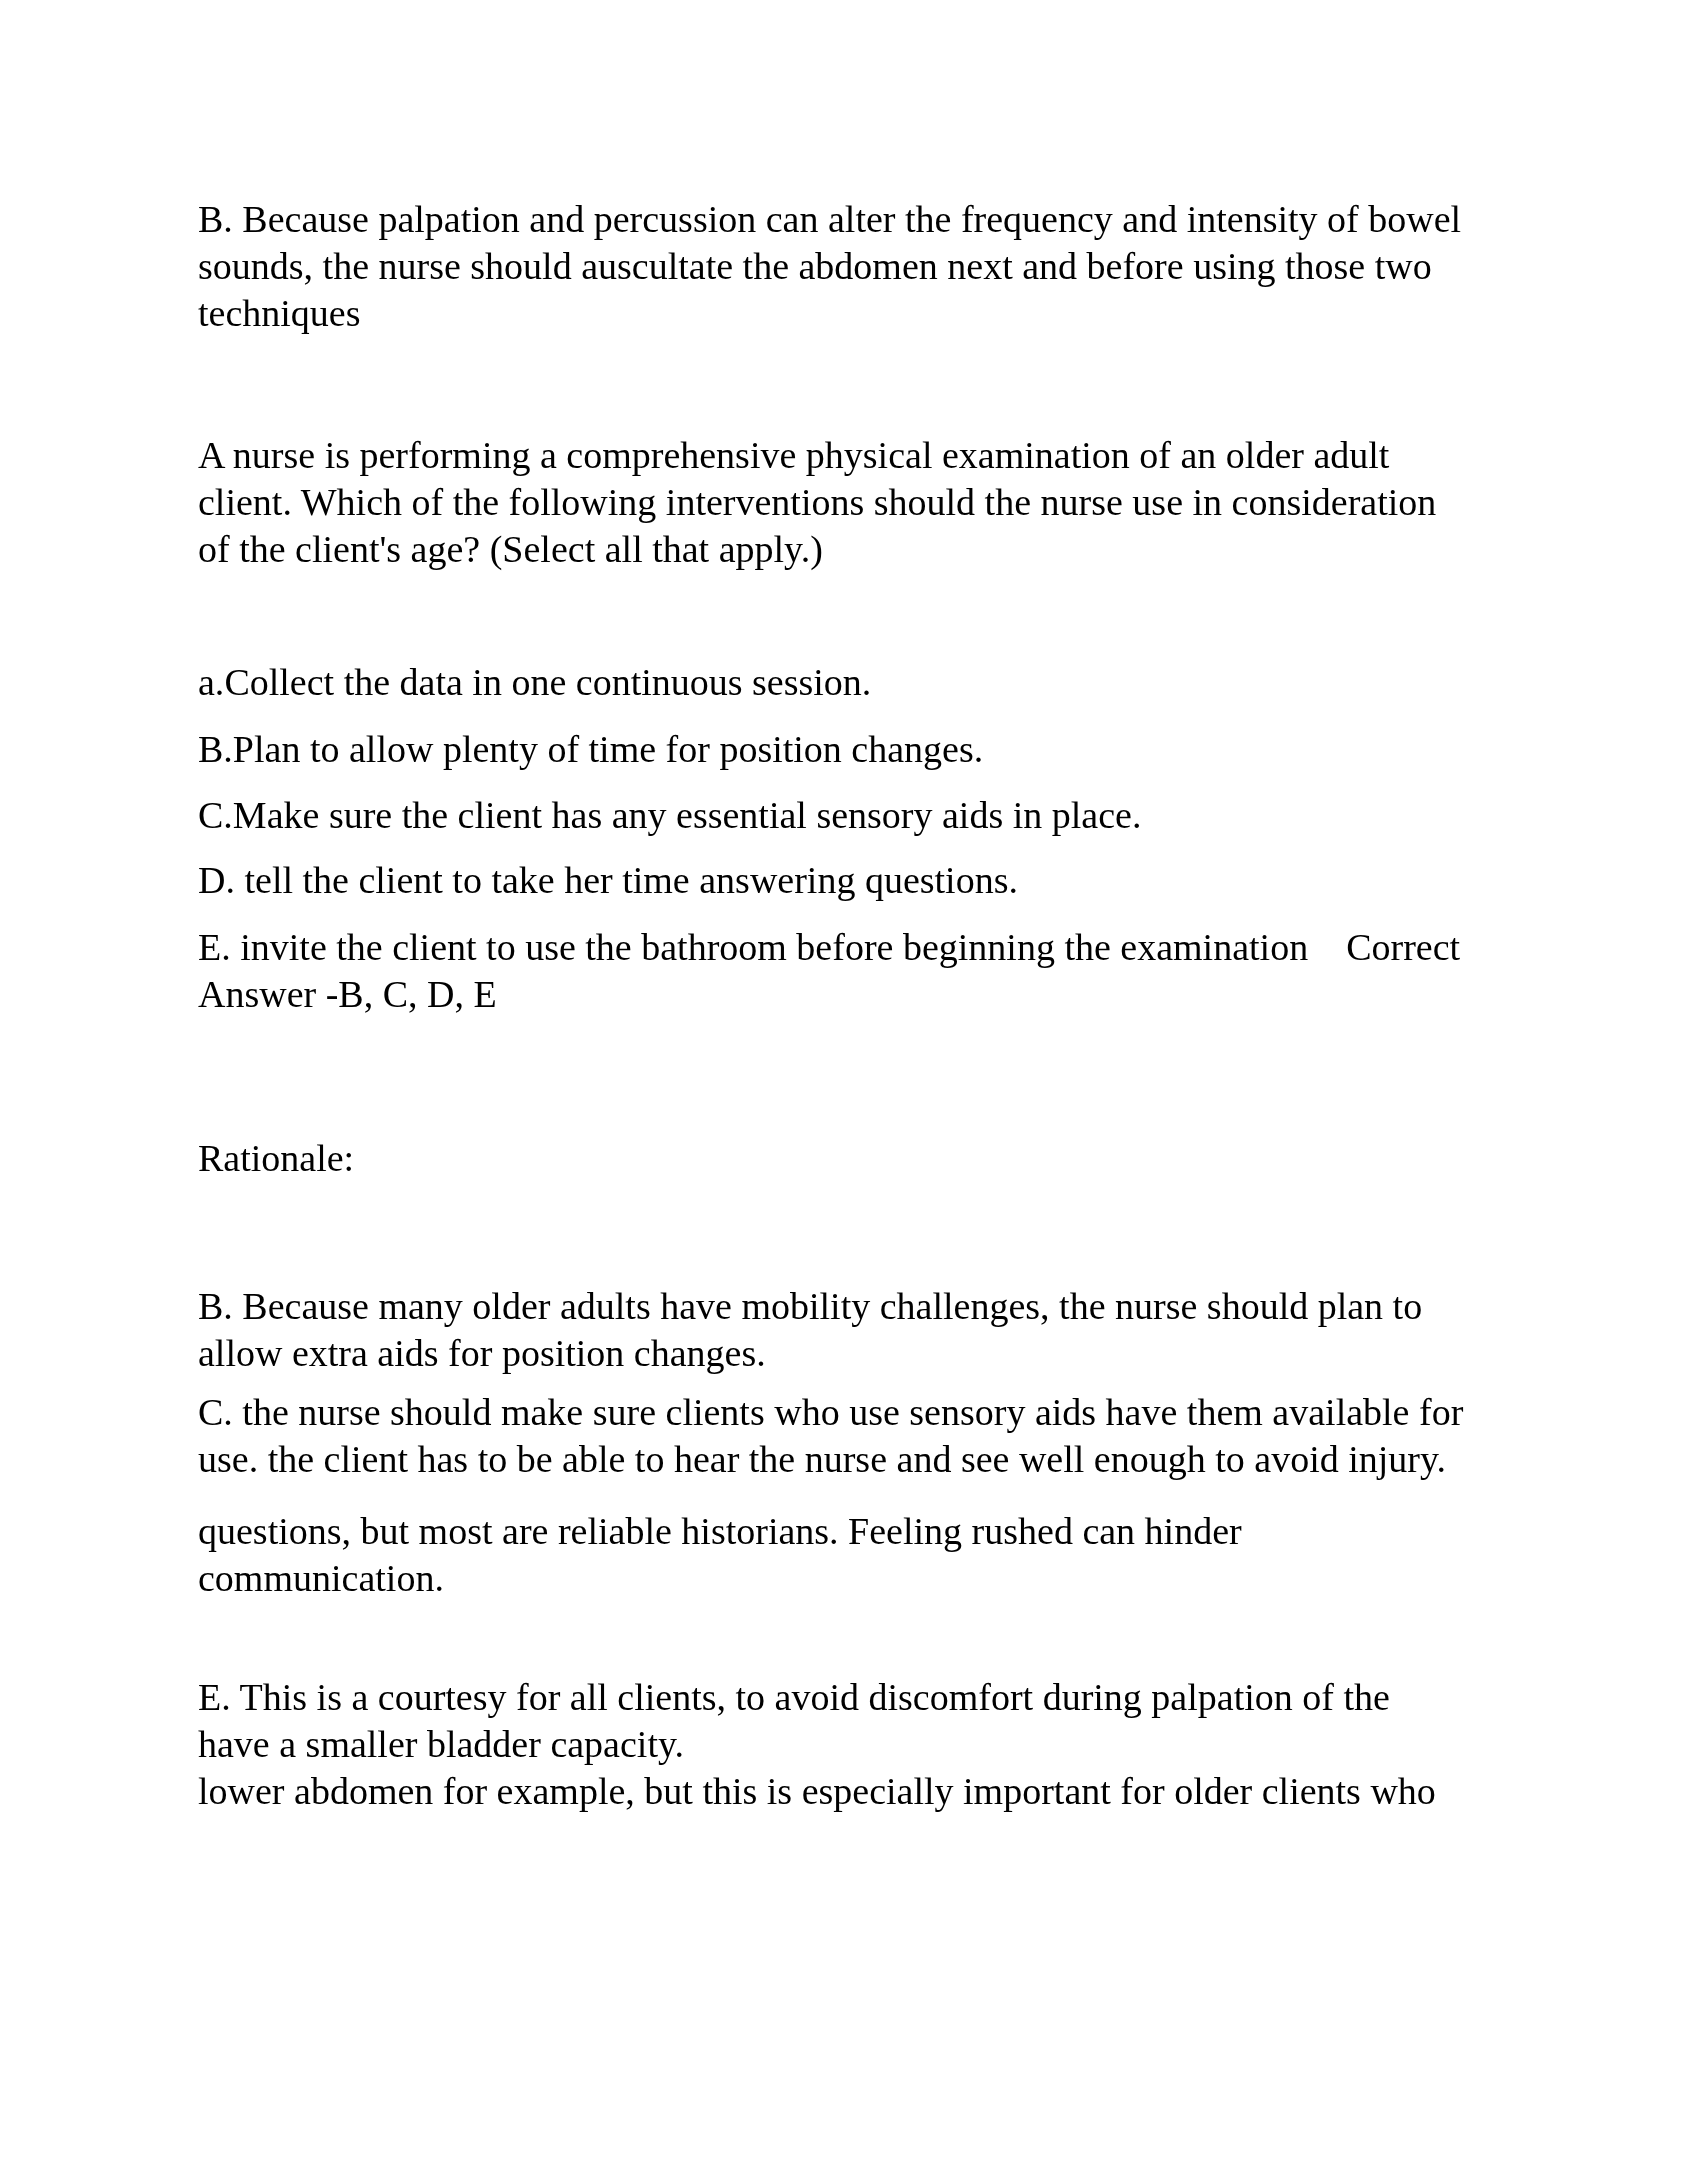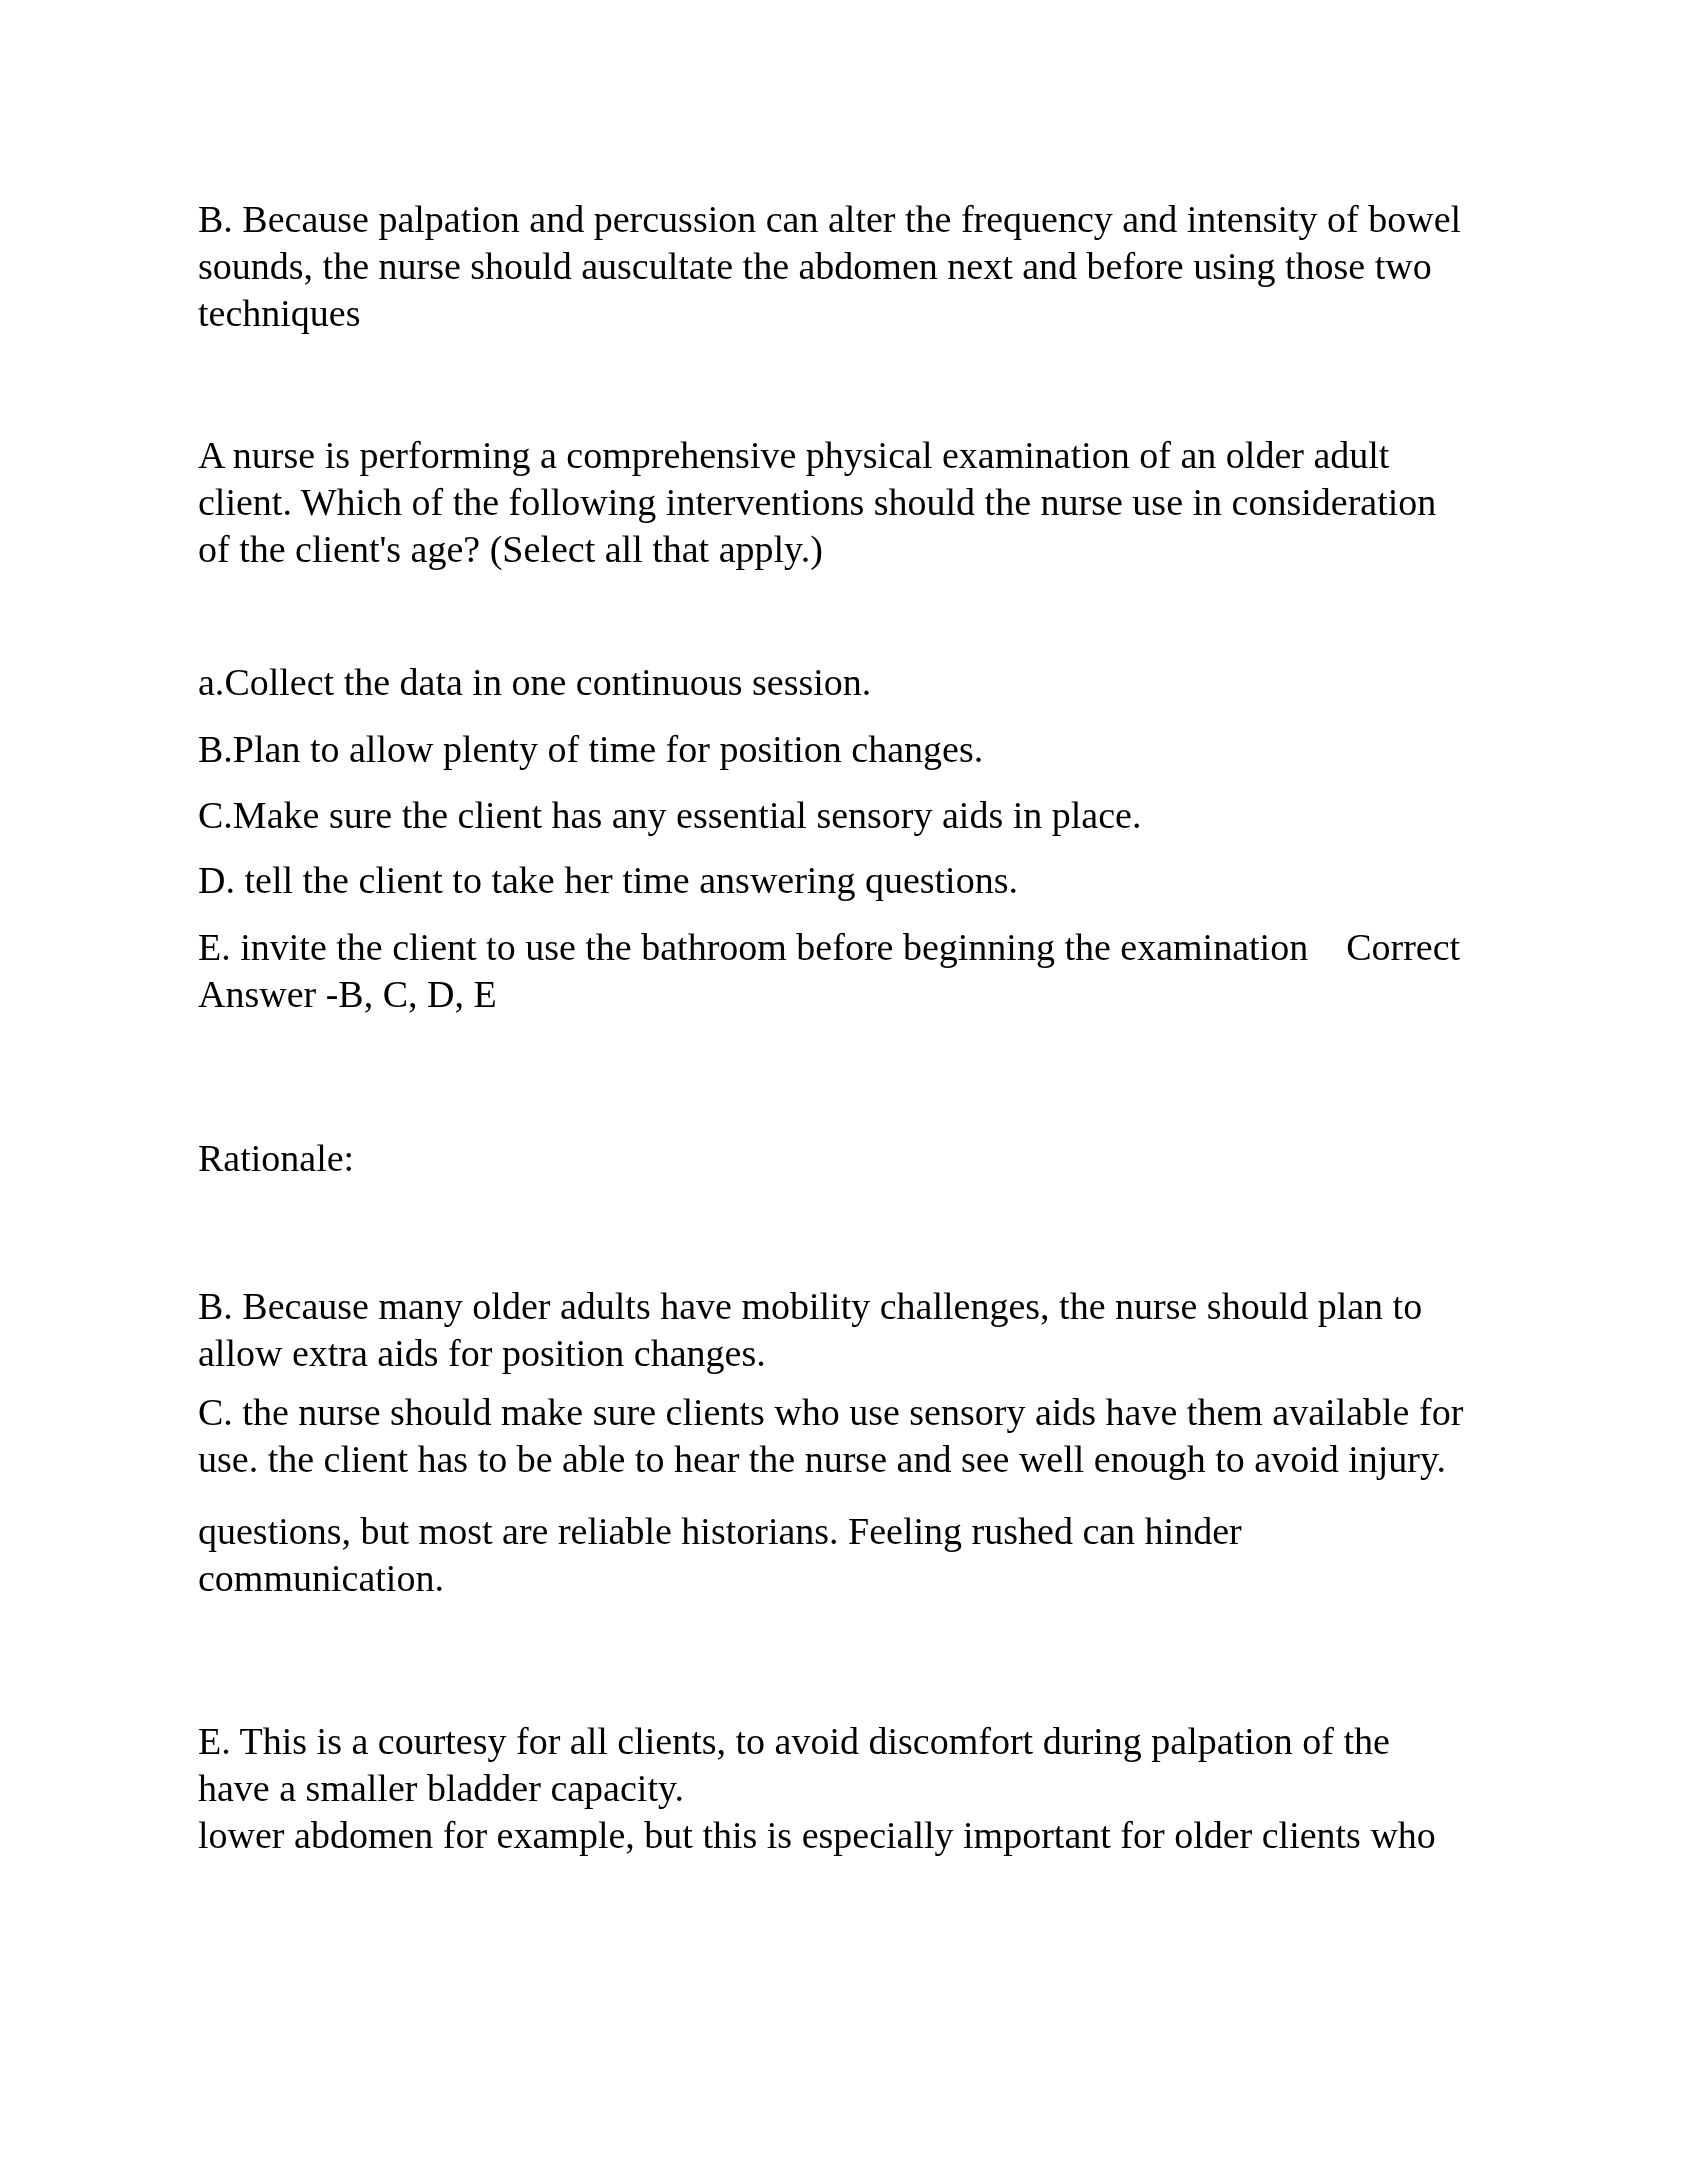--- a/index.html
+++ b/index.html
@@ -96,20 +96,20 @@
   <div class="para" style="top:1389px;">
     <span class="line">C. the nurse should make sure clients who use sensory aids have them available for</span>
     <span class="line">use. the client has to be able to hear the nurse and see well enough to avoid injury.</span>
   </div>
 
   <div class="para" style="top:1508px;">
     <span class="line">questions, but most are reliable historians. Feeling rushed can hinder</span>
     <span class="line">communication.</span>
   </div>
 
-  <div class="para" style="top:1674px;margin-top:44px;">
+  <div class="para" style="top:1674px;">
     <span class="line">E. This is a courtesy for all clients, to avoid discomfort during palpation of the</span>
     <span class="line">have a smaller bladder capacity.</span>
     <span class="line">lower abdomen for example, but this is especially important for older clients who</span>
   </div>
 
 </div>
 
 
 </body></html>

